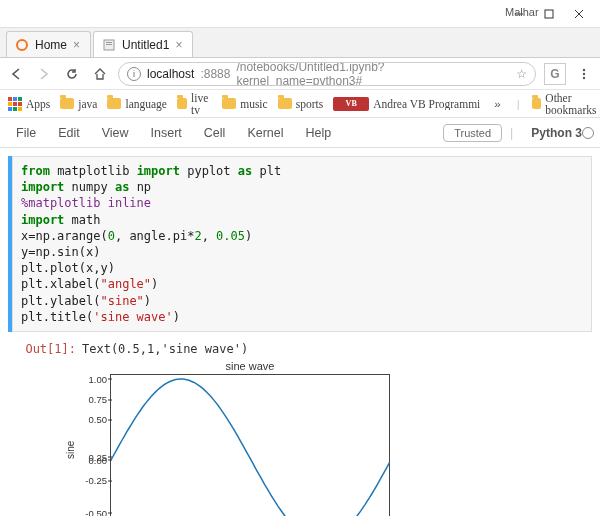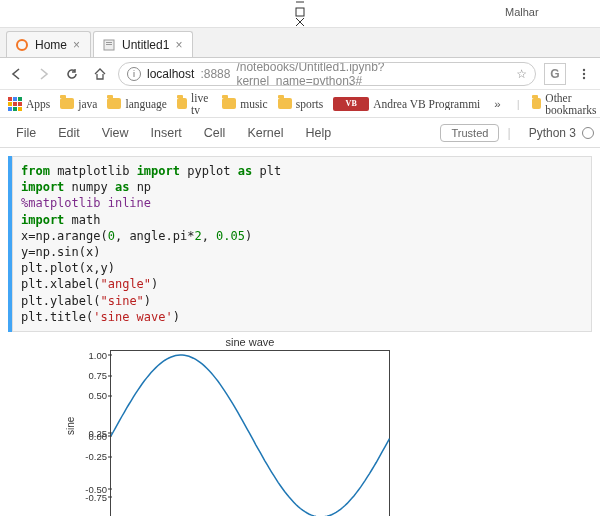--- a/index.html
+++ b/index.html
@@ -1,17 +1,17 @@
 <!DOCTYPE html>
 <html><head>
 <meta charset="utf-8">
 <style>
   * { box-sizing: border-box; margin: 0; padding: 0; }
   body { font-family: "Segoe UI", Arial, sans-serif; font-size: 12px; color: #222; background: #fff; width: 600px; }
-  .titlebar { height: 28px; display: flex; align-items: center; justify-content: flex-end; padding: 0 6px; background: #fff; border-bottom: 1px solid #e1e1e1; flex-direction: column; }
+  .titlebar { height: 28px; display: flex; align-items: center; justify-content: flex-end; padding: 0 6px; background: #fff; border-bottom: 1px solid #e1e1e1; }
   .winbtn { width: 30px; height: 22px; display: flex; align-items: center; justify-content: center; color: #444; }
   .winbtn svg { display:block; }
   .tabs { height: 30px; display: flex; align-items: flex-end; background: #f2f2f2; padding-left: 6px; border-bottom: 1px solid #ccc; }
   .tab { height: 26px; display: flex; align-items: center; padding: 0 10px 0 8px; font-size: 12px; border: 1px solid #ccc; border-bottom: none; border-radius: 3px 3px 0 0; margin-right: 2px; background: #f6f6f6; max-width: 150px; gap:6px;}
   .tab.active { background: #fff; }
   .tab .favicon { width: 14px; height: 14px; display: inline-block; }
   .tab .close { margin-left: auto; color: #888; font-size: 12px; cursor: pointer;}
   .urlbar-row { height: 32px; display: flex; align-items: center; padding: 0 6px; border-bottom: 1px solid #e5e5e5; gap: 8px;}
   .navbtn { width: 20px; height: 20px; display: flex; align-items: center; justify-content: center; color: #616161; }
   .addr { flex: 1; display: flex; align-items: center; border: 1px solid #ccc; border-radius: 14px; height: 24px; padding: 0 8px; font-size: 12px; color: #333; overflow: hidden; gap:6px;}
@@ -29,21 +29,21 @@
   .bm { display:flex; align-items:center; gap:4px;font-family:Liberation Serif, serif; }
   .folder { width:14px; height:11px; background:#f4c04b; border-radius:2px; position:relative; }
   .folder::before { content:""; position:absolute; top:-3px; left:0; width:6px; height:3px; background:#f4c04b; border-radius:1px 1px 0 0;}
   .vb { width:36px; height:14px; background:#b33; border-radius:2px; display:flex;align-items:center;justify-content:center;color:#fff;font-size:8px;font-weight:bold;}
   .chev { color:#555; margin-left:auto; padding:0 4px; }
   .sep { color:#ccc; margin:0 2px; }
   .menubar { height: 30px; display:flex; align-items:center; padding:0 6px; border-bottom:1px solid #ddd; font-size:12.5px; color:#555; gap: 2px;}
   .menubar .mi { padding: 4px 10px; }
   .menubar .spacer { flex:1; }
   .trusted { border:1px solid #bbb; border-radius:4px; padding:2px 10px; font-size:11px; color:#666; }
-  .kernel { font-size:12px; color:#555; padding-left:10px; display:flex; align-items:center; gap:6px;}
+  .kernel { font-size:12px; color:#555; padding-left:10px; display:flex; align-items:center; font-weight:bold;}
   .kernel .kcirc { width:12px; height:12px; border:1px solid #888; border-radius:50%; }
   .notebook { padding: 8px 8px 8px 8px; }
   .cell { display:flex; }
   .leftbar { width:4px; background:#42a5f5; }
   .prompt { width: 70px; text-align: right; padding: 6px 6px 0 0; font-family: Menlo, Consolas, monospace; font-size: 12px; }
   .prompt.in { color:#2a6eab; }
   .prompt.out { color:#b94a3d; }
   .code { flex:1; background:#f7f7f7; border:1px solid #ddd; padding:6px 8px; font-family: Menlo, Consolas, monospace; font-size: 12px; line-height:1.35; white-space: pre; }
   .outtext { flex:1; padding:6px 0 0 0; font-family: Menlo, Consolas, monospace; font-size:12px; color:#333; }
   .kw { color:#008000; font-weight:bold; }
@@ -213,20 +213,25 @@
 <span class="mag">%matplotlib inline</span>
 <span class="kw">import</span> <span>math</span>
 <span>x=np.arange(</span><span class="num">0</span><span>, angle.pi*</span><span class="num">2</span><span>, </span><span class="num">0.05</span><span>)</span>
 <span>y=np.sin(x)</span>
 <span>plt.plot(x,y)</span>
 <span>plt.xlabel(</span><span class="str">"angle"</span><span>)</span>
 <span>plt.ylabel(</span><span class="str">"sine"</span><span>)</span>
 <span>plt.title(</span><span class="str">'sine wave'</span><span>)</span></div>
   </div>
 
+  <div class="cell" style="margin-top:4px;">
+    <div style="width:4px;"></div>
+    <div class="prompt out">Out[1]:</div>
+    <div class="outtext">Text(0.5,1,'sine wave')</div>
+  </div>
 
   <div class="chart-area">
     <div class="chart-title">sine wave</div>
     <div class="axes">
       <div class="yticks" id="yticks">
           <div class="ytick" style="top: 145.714px;">-0.75</div>
           <div class="ytick" style="top: 138px;">-0.50</div>
           <div class="ytick" style="top: 105.238px;">-0.25</div>
           <div class="ytick" style="top: 85px;">0.00</div>
           <div class="ytick" style="top: 82px;">0.25</div>

